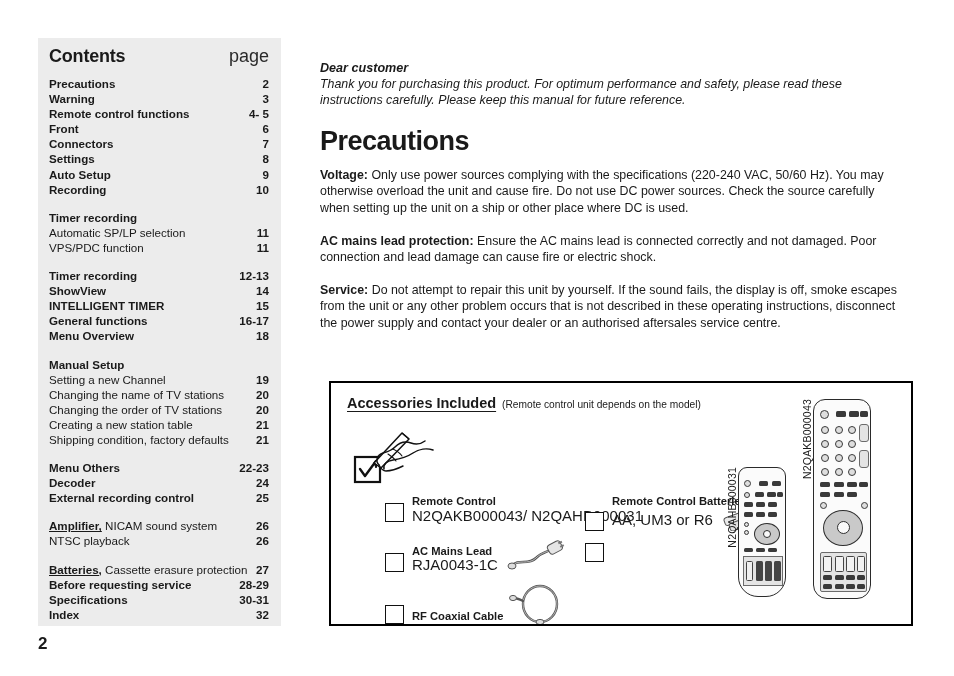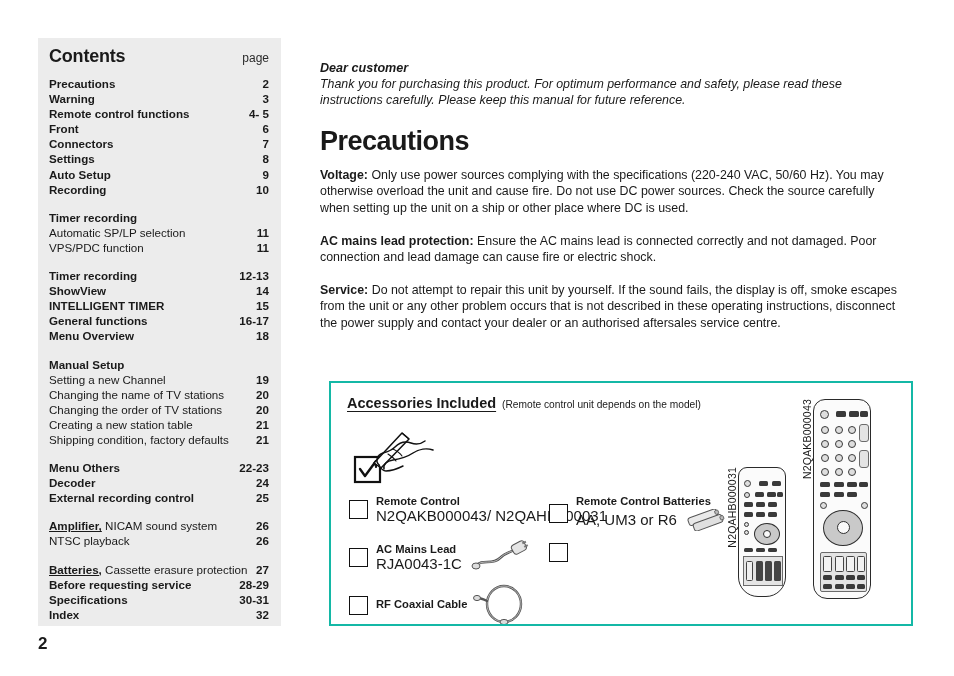--- a/index.html
+++ b/index.html
@@ -32,21 +32,21 @@
     align-items: baseline;
     justify-content: space-between;
     margin-bottom: 9px;
   }
   #contents-title {
     font-size: 18px;
     font-weight: bold;
     letter-spacing: -0.2px;
   }
   #contents-page-label {
-    font-size: 12px;
+    font-size: 18px;
     font-weight: normal;
     color: #2b2b2b;
   }
 
   .toc-list { }
   .toc-row {
     display: flex;
     align-items: baseline;
     justify-content: space-between;
     font-size: 11.6px;
@@ -107,21 +107,21 @@
   }
   .prec-para b { font-weight: bold; }
 
   
   #accessories-box {
     position: absolute;
     left: 329px;
     top: 381px;
     width: 584px;
     height: 245px;
-    border: 2px solid #14b8a6;
+    border: 2px solid #000000;
     box-sizing: border-box;
     background: #ffffff;
   }
   #acc-head {
     position: absolute;
     left: 16px;
     top: 12px;
     display: flex;
     align-items: baseline;
     white-space: nowrap;
@@ -143,22 +143,23 @@
     left: 22px;
     top: 38px;
     width: 110px;
     height: 66px;
   }
 
   
   .acc-item {
     position: absolute;
     display: flex;
-    align-items: center;
+    align-items: flex-end;
     white-space: nowrap;
+    margin-left: 36px;
   }
   .acc-check {
     width: 19px;
     height: 19px;
     border: 1.6px solid #111;
     box-sizing: border-box;
     flex: 0 0 auto;
     margin-top: 1px;
     background: #fff;
   }

